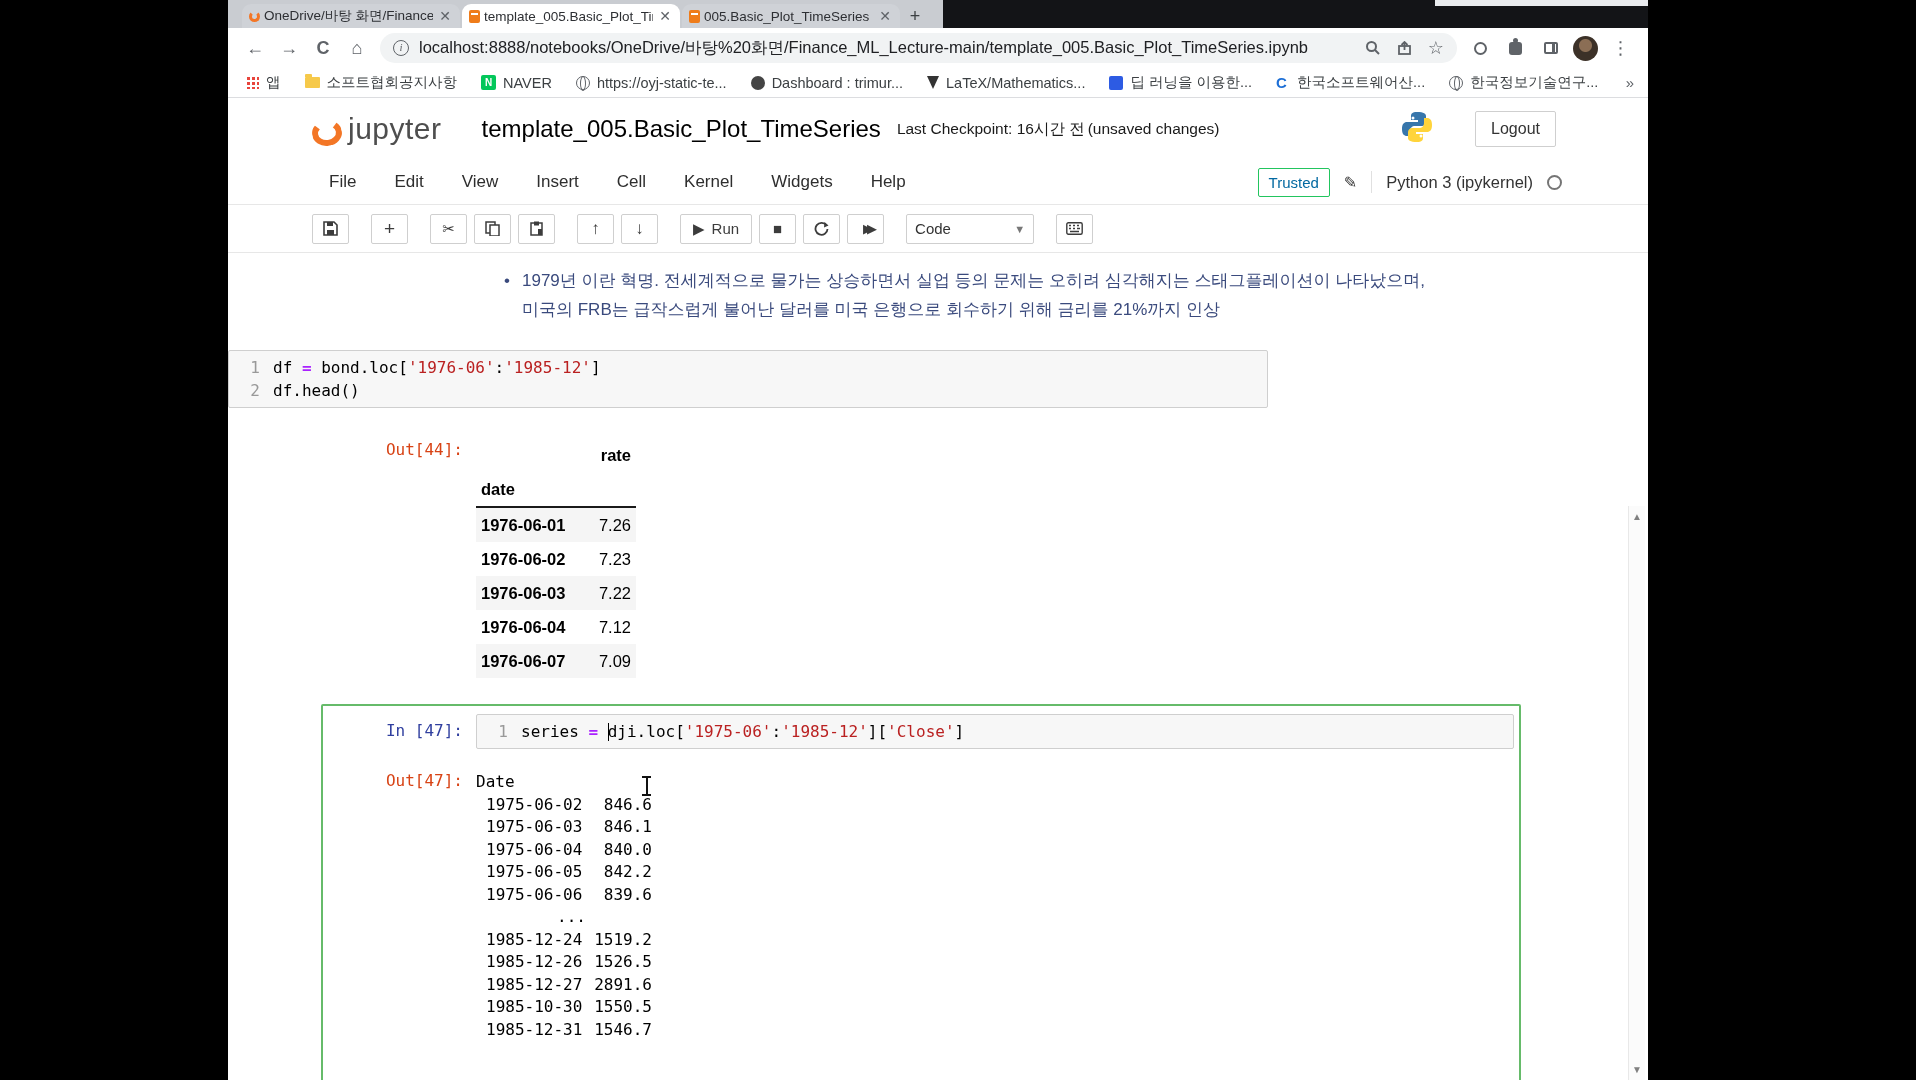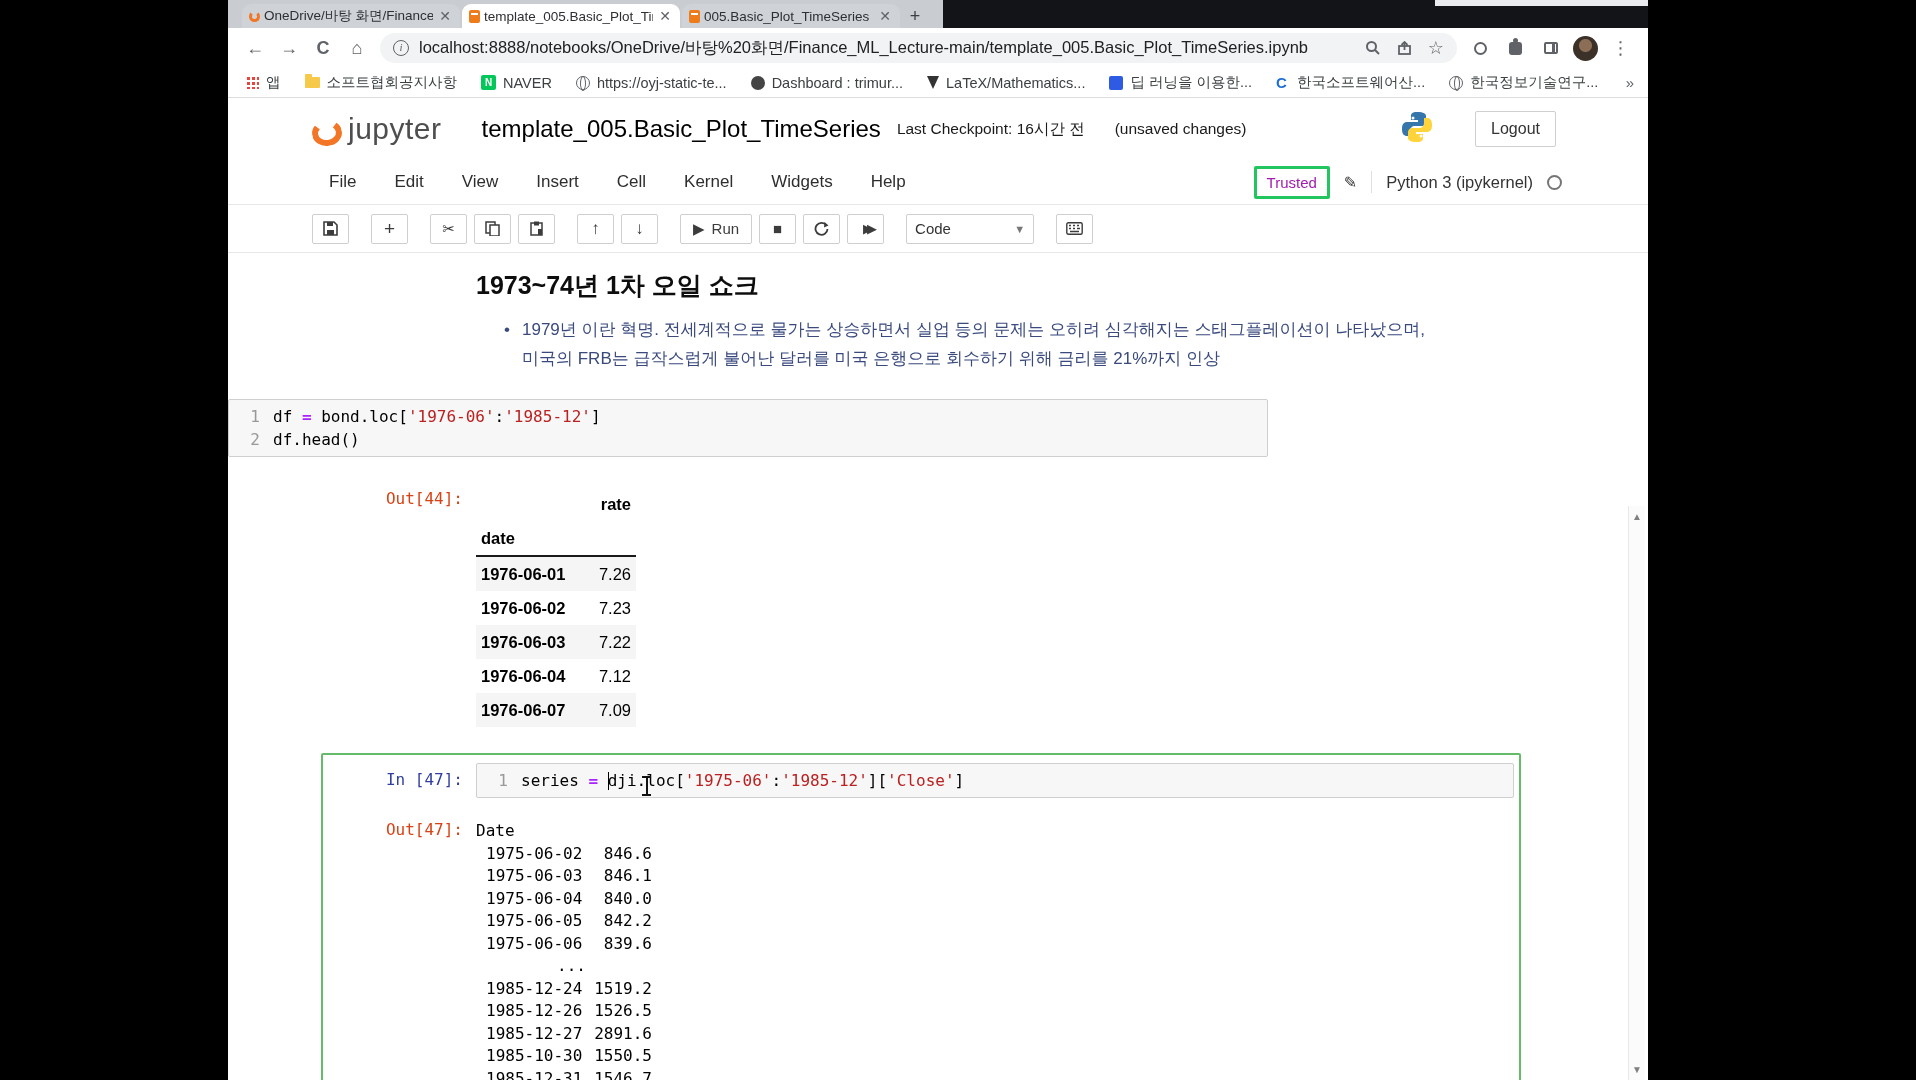--- a/index.html
+++ b/index.html
@@ -67,29 +67,29 @@
   .ic-moon { width:14px; height:14px; color:#1d6fd6; font-weight:bold; font-size:15px; line-height:14px; }
 
   
   .jheader { height:62px; flex:none; display:flex; align-items:center; padding-left:84px; background:#fff; }
   .jlogo { display:flex; align-items:flex-end; gap:6px; }
   .jlogo-moon { width:30px; height:26px; border:6px solid #f37626; border-top-color:transparent;
                 border-radius:50%; transform:rotate(-8deg); }
   .jlogo-text { font-size:30px; color:#4e4e4e; letter-spacing:0.5px; }
   .jtitle { font-size:24px; color:#000; margin-left:40px;text-align:right; }
   .jcheckpoint { font-size:15.5px; color:#1a1a1a; margin-left:16px; }
-  .junsaved { font-size:15.5px; color:#1a1a1a; margin-left:30px; }
+  .junsaved { font-size:15.5px; color:#1a1a1a; margin-left:3px; }
   .jheader-right { margin-left:auto; margin-right:92px; display:flex; align-items:center; gap:41px; }
   .logout-btn { border:1px solid #cfcfcf; border-radius:2px; padding:8px 15px; font-size:16px; color:#333; background:#fff; }
 
   
   .menubar { height:45px; flex:none; display:flex; align-items:center; gap:38px; padding-left:101px;
              font-size:17px; color:#2e2e2e; border-bottom:1px solid #e7e7e7; background:#fff; }
   .menubar-right { margin-left:auto; margin-right:86px; display:flex; align-items:center; gap:14px; }
-  .trusted-btn { border:3px solid #22c55e; border-radius:2px; padding:5px 10px; font-size:15px; color:#a21caf; }
+  .trusted-btn { border:1px solid #22c55e; border-radius:2px; padding:5px 10px; font-size:15px; color:#0369a1; }
   .pencil { font-size:16px; color:#333; }
   .mb-sep { width:1px; height:22px; background:#e0e0e0; }
   .kernel-name { font-size:16.5px; color:#333; }
   .kernel-ind { width:15px; height:15px; border:2px solid #757575; border-radius:50%; }
 
   
   .toolbar { height:48px; flex:none; display:flex; align-items:center; gap:7px; padding-left:84px;
              border-bottom:1px solid #e7e7e7; background:#fff; }
   .tbtn { height:30px; min-width:37px; border:1px solid #cfcfcf; border-radius:2px; background:#fff;
           display:inline-flex; align-items:center; justify-content:center; color:#3c3c3c; font-size:15px; padding:0 8px; }
@@ -350,21 +350,20 @@
     <span class="tbtn">
       <svg width="17" height="13" viewBox="0 0 17 13">
           <rect x="0.8" y="0.8" width="15.4" height="11.4" rx="1.5" fill="none" stroke="#3c3c3c" stroke-width="1.4"></rect>
           <path d="M3 3.5h2M7 3.5h2M11 3.5h2M3 6.5h2M7 6.5h2M11 6.5h3M4 9.5h9" stroke="#3c3c3c" stroke-width="1.3"></path>
         </svg>
     </span>
   </div>
 
   <div class="content">
 
-    <div class="md-heading">1973~74년 1차 오일 쇼크</div>
     <div class="bullets">
         <div class="bline first">1979년 이란 혁명. 전세계적으로 물가는 상승하면서 실업 등의 문제는 오히려 심각해지는 스태그플레이션이 나타났으며,</div>
         <div class="bline">미국의 FRB는 급작스럽게 불어난 달러를 미국 은행으로 회수하기 위해 금리를 21%까지 인상</div>
       </div>
 
     <div class="nrow cellrow-44">
       <div class="codebox">
           <div class="codeline">
             <div class="ln">1</div>
             <div class="codetext"><span>df </span><span class="tok-o">=</span><span> bond.loc[</span><span class="tok-s">'1976-06'</span><span>:</span><span class="tok-s">'1985-12'</span><span>]</span></div>

